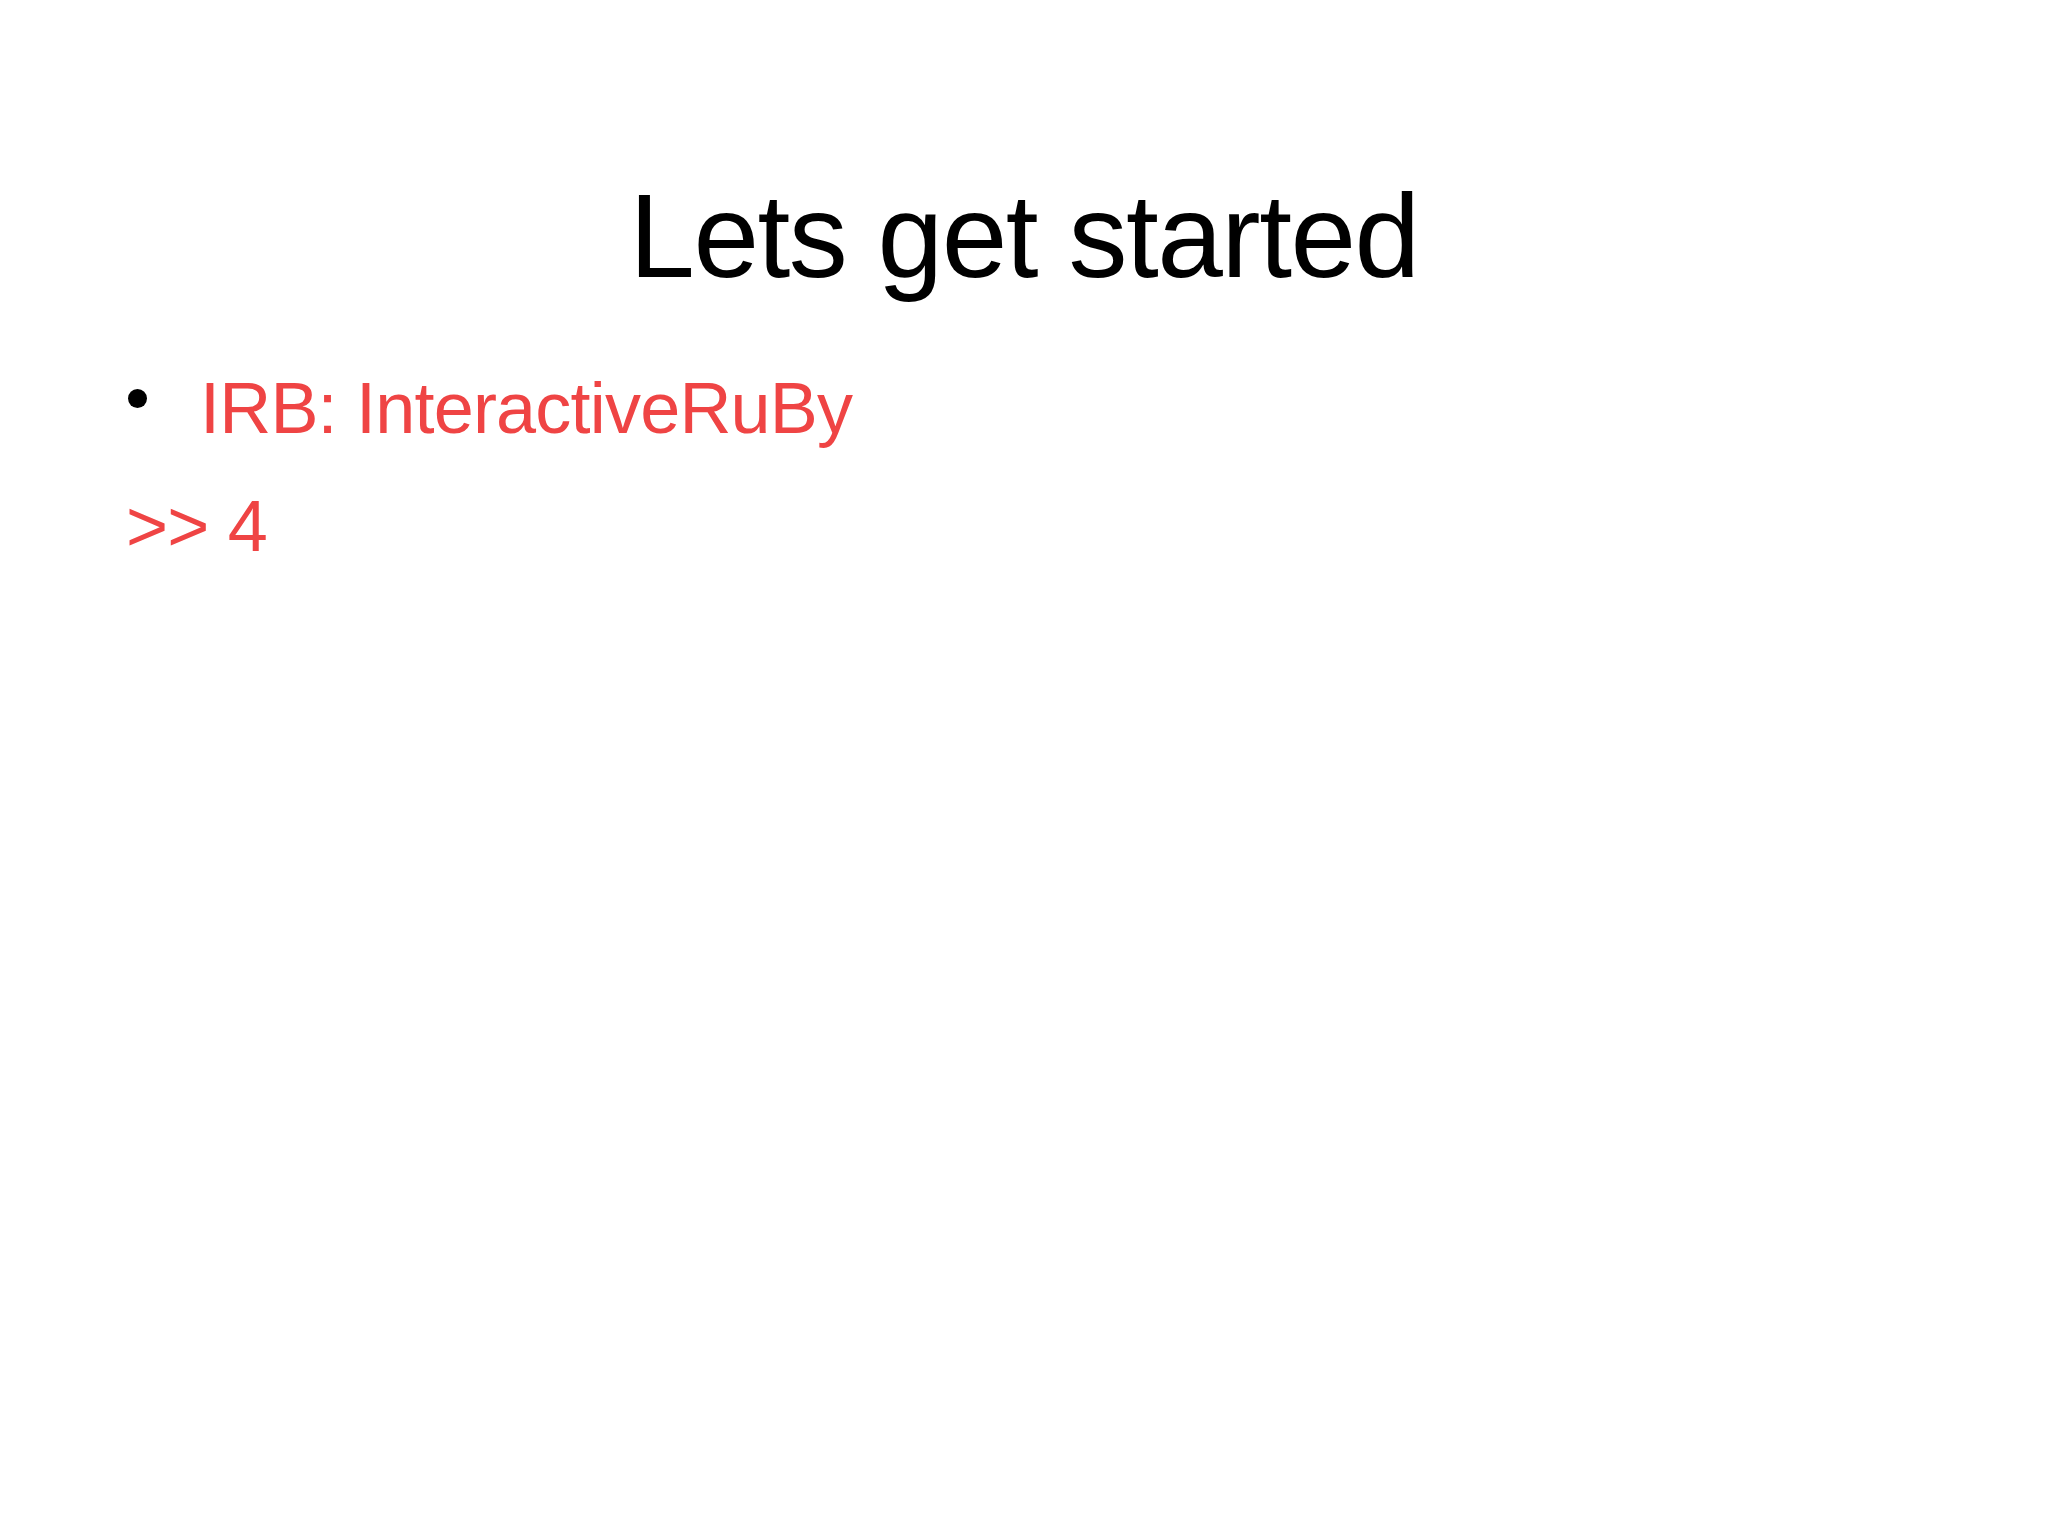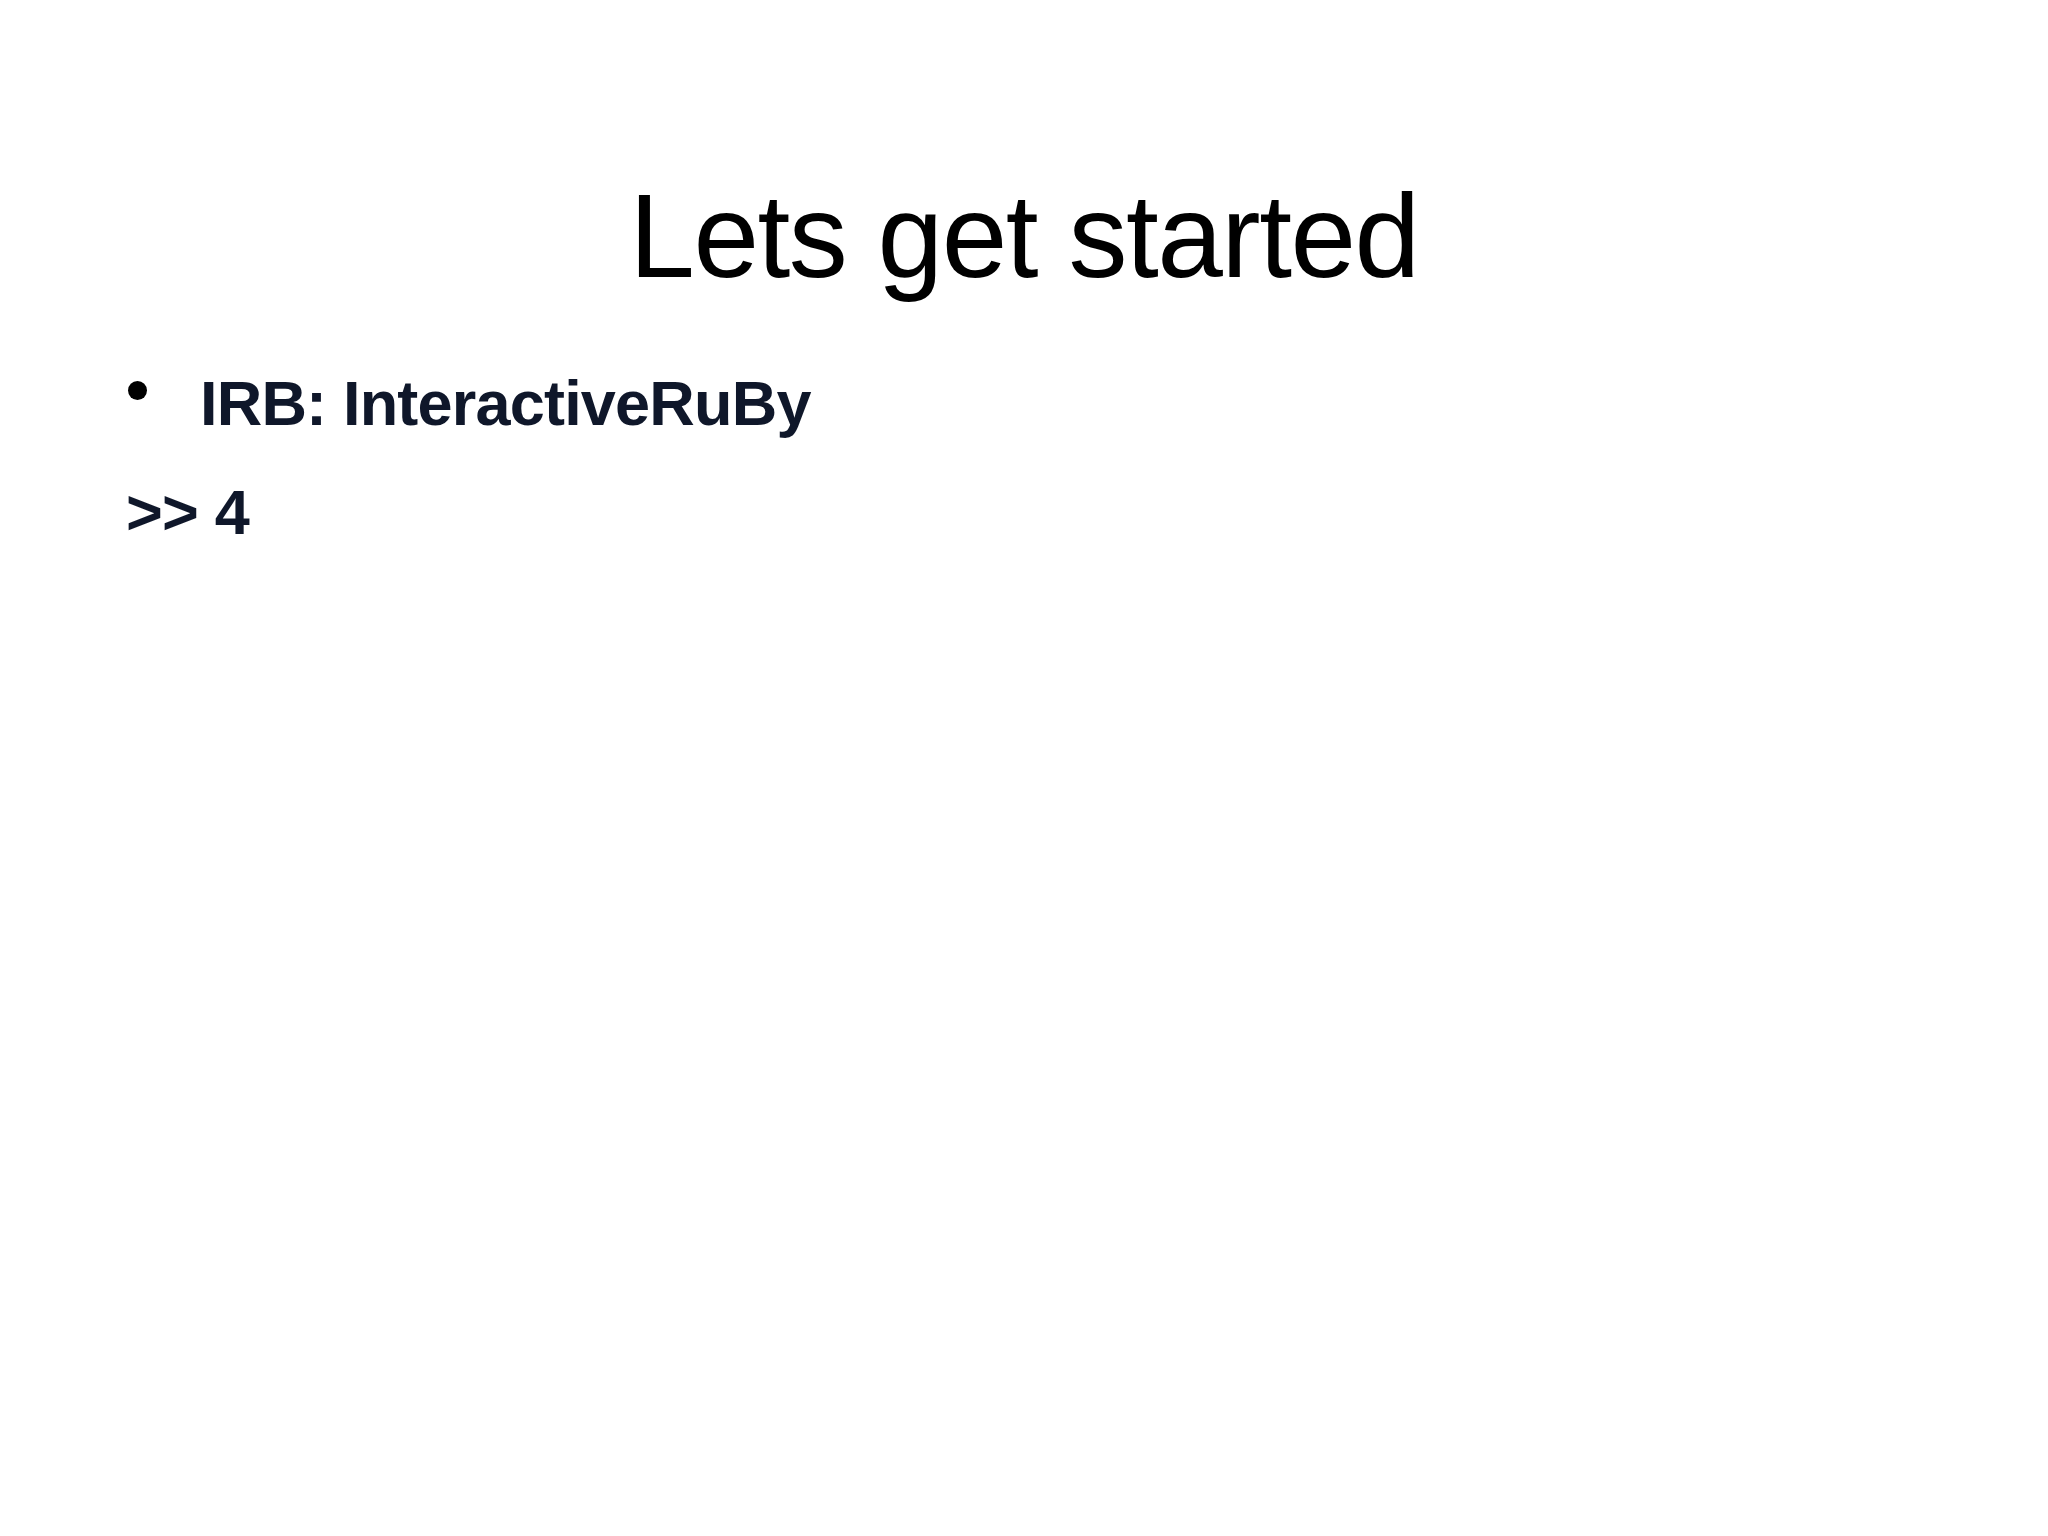--- a/index.html
+++ b/index.html
@@ -37,23 +37,23 @@
 
   
   .body-block {
     position: absolute;
     left: 112px;
     top: 372px;
     width: 1800px;
   }
 
   .body-line {
-    color: #0f172a;
-    font-weight: 700;
-    font-size: 63px;
+    color: #ef4444;
+    font-weight: 400;
+    font-size: 72px;
     line-height: 1.0;
     letter-spacing: -0.8px;
     white-space: nowrap;
   }
 
   
   .bullet-row {
     display: flex;
     align-items: baseline;
     margin-bottom: 46px;

